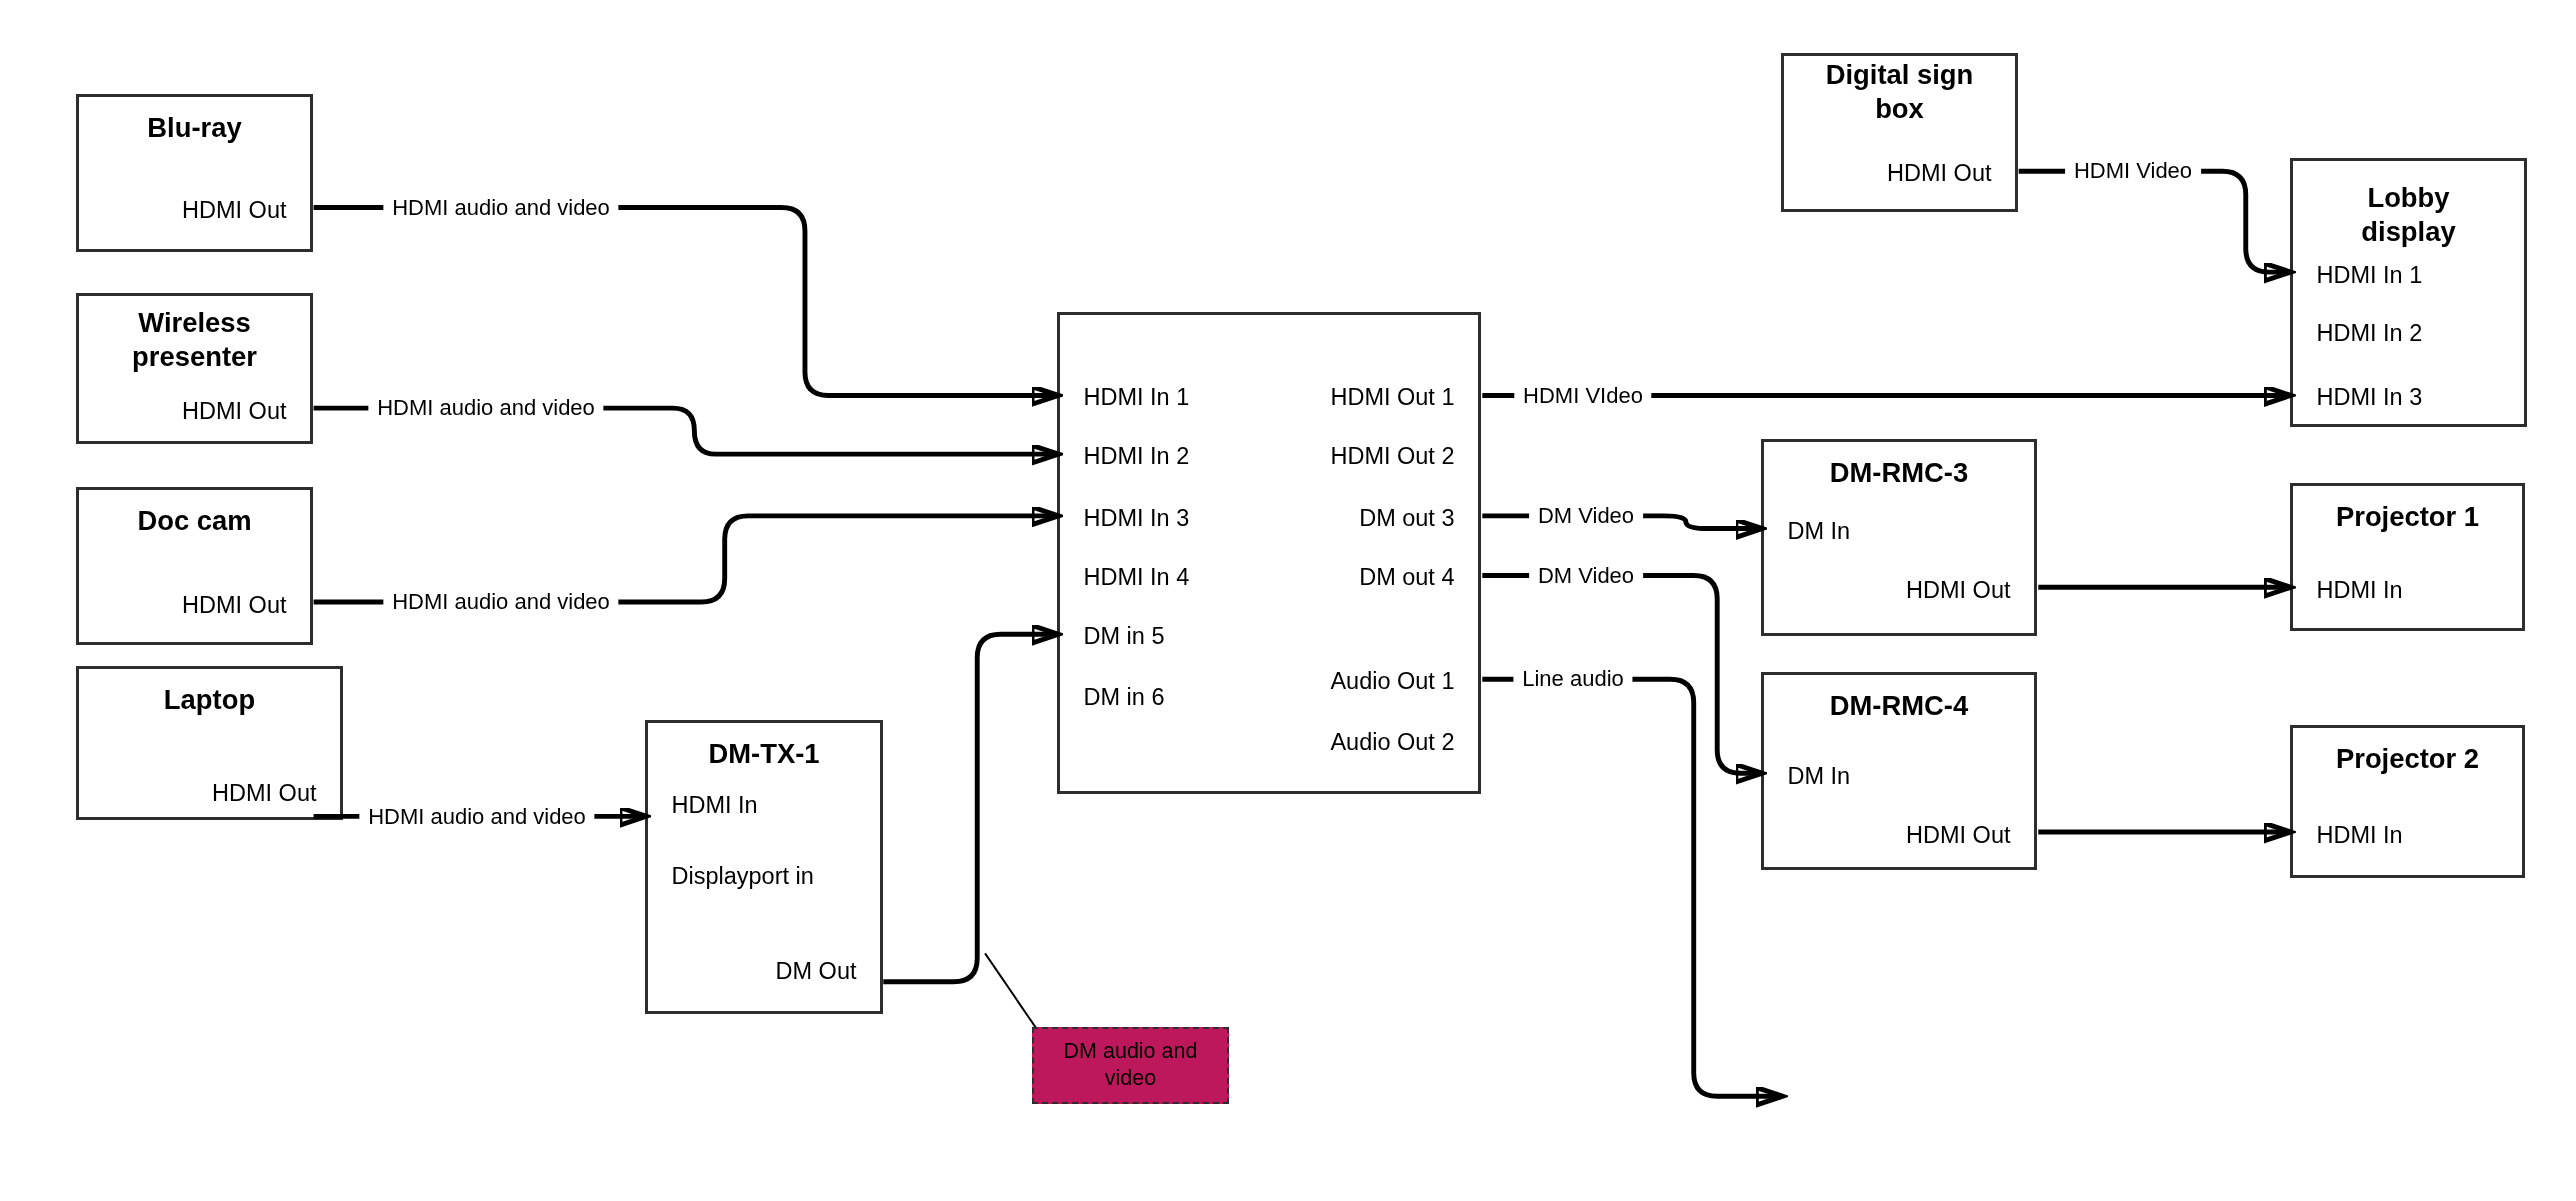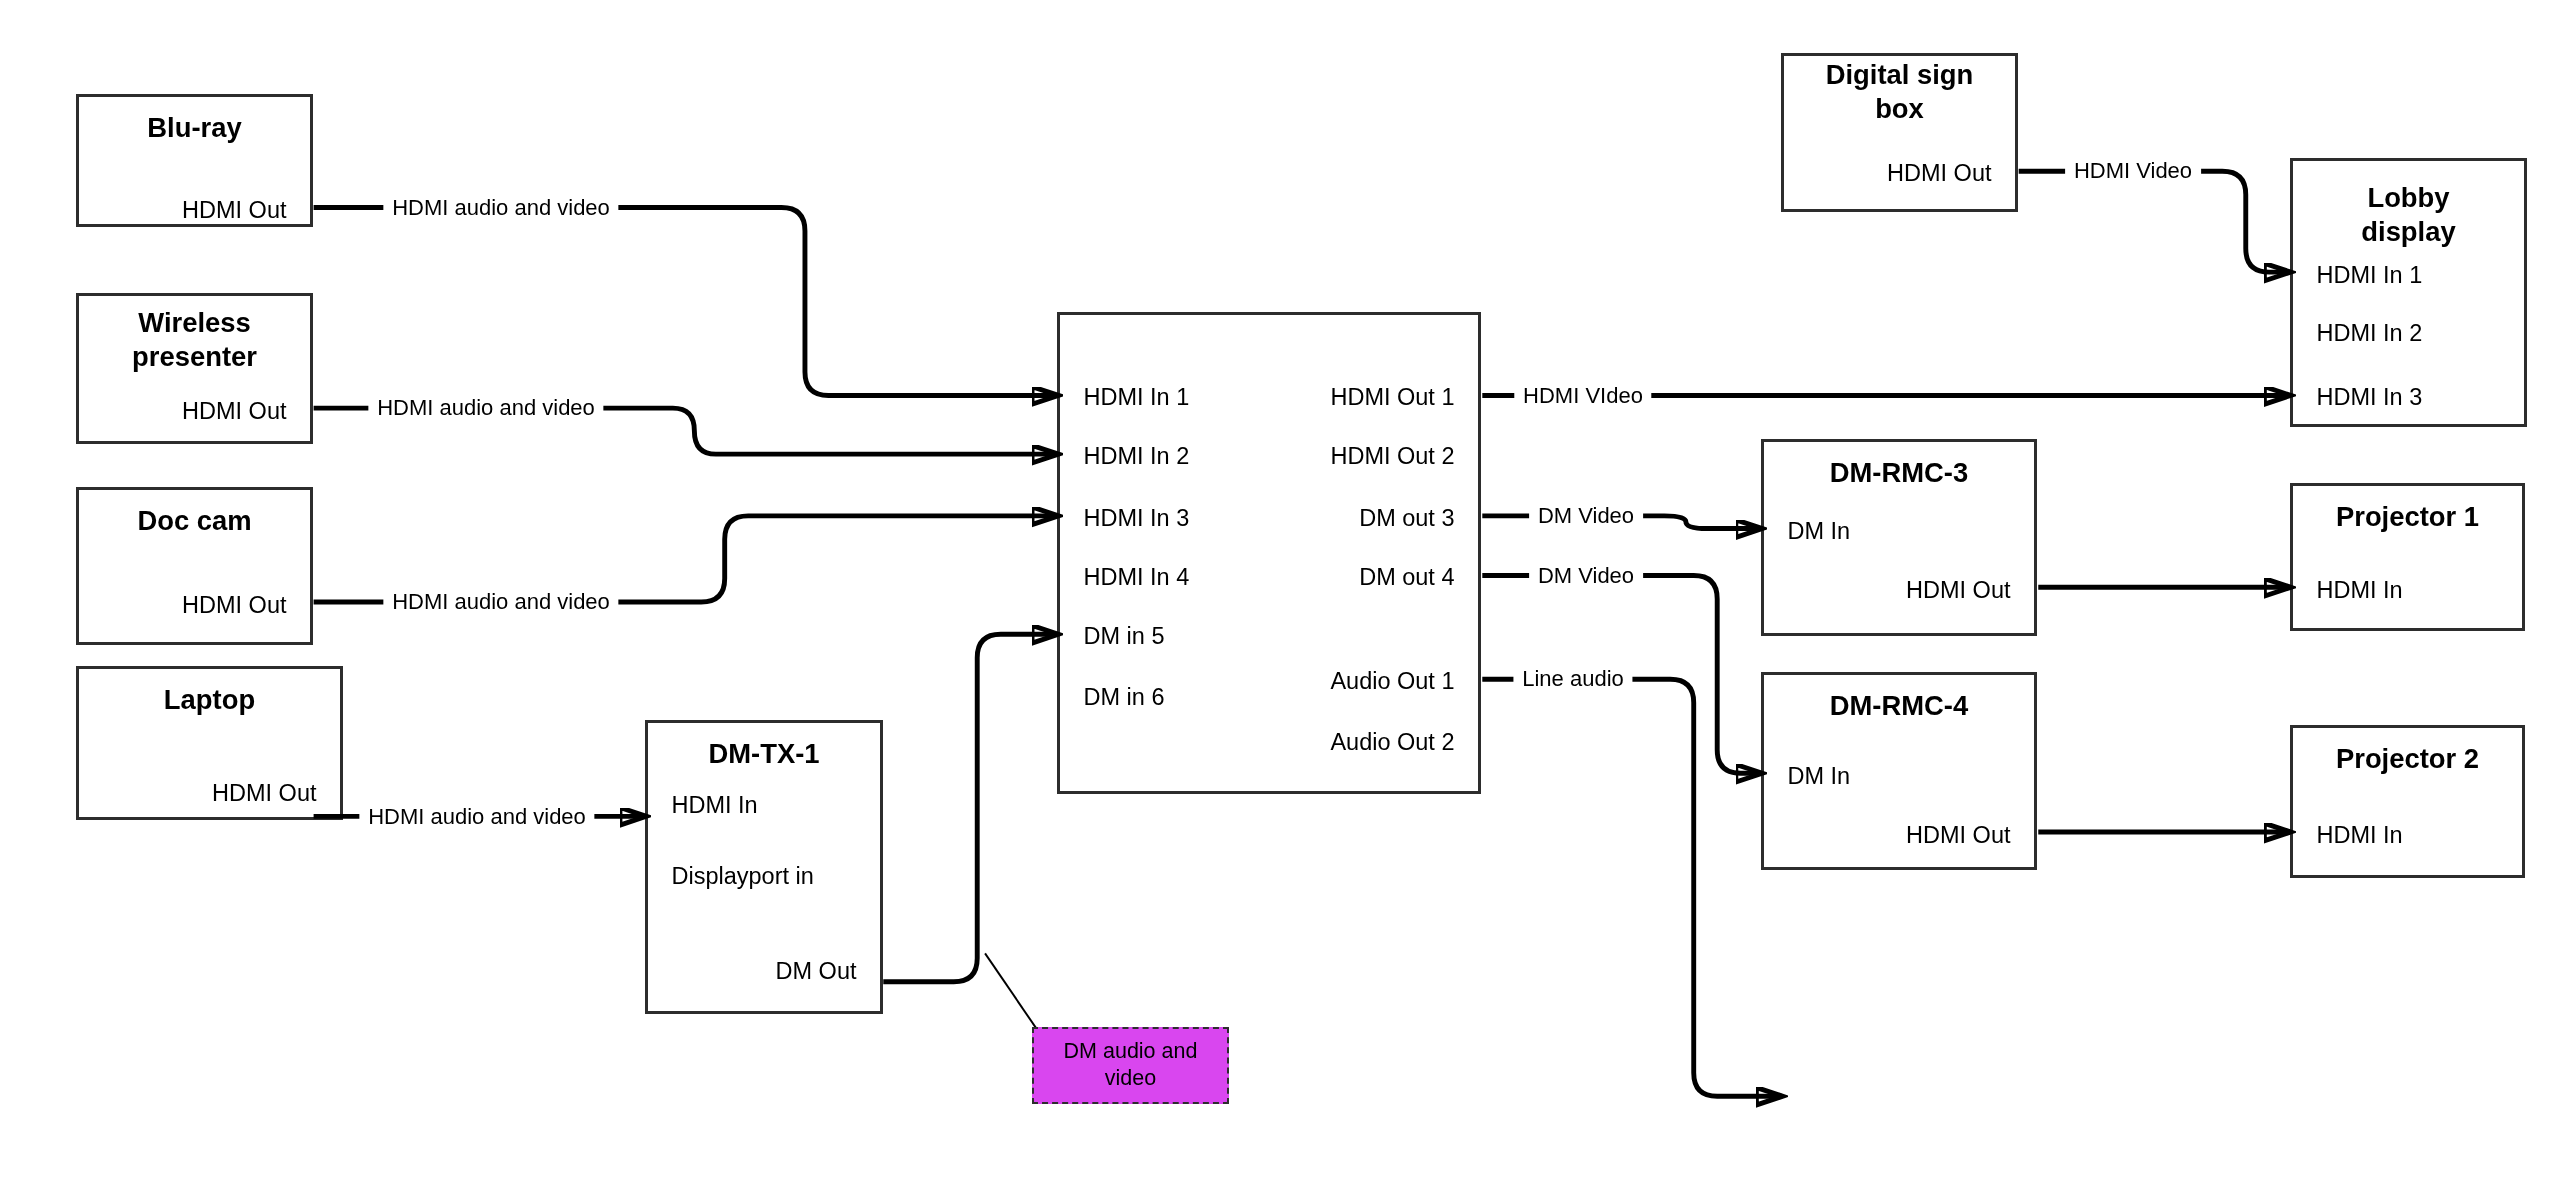--- a/index.html
+++ b/index.html
@@ -57,34 +57,34 @@
     background:#ffffff;
     padding:0 8.8px;
     font-size:22px;
     line-height:26.4px;
     white-space:nowrap;
   }
   .note{
     position:absolute;
     box-sizing:border-box;
     border:2px dashed #2d2d2d;
-    background:#d946ef;
+    background:#be185d;
     text-align:center;
     font-size:21.5px;
     line-height:27.4px;
     padding-top:8.8px;
   }
   .note-inner{max-width:157px;margin:0 auto;}
 </style>
 </head>
 <body>
 
 <div class="canvas">
 
-  <div class="box" style="left:76px;top:94px;width:237px;height:133px">
+  <div class="box" style="left:76px;top:94px;width:237px;height:158px">
     <div class="title">Blu-ray</div>
     <div class="port pr" style="top:114px">HDMI Out</div>
   </div>
 
   <div class="box" style="left:76px;top:293px;width:237px;height:151px">
     <div class="title" style="max-width:196px;top:9.8px">Wireless presenter</div>
     <div class="port pr" style="top:116px">HDMI Out</div>
   </div>
 
   <div class="box" style="left:76px;top:487px;width:237px;height:158px">

